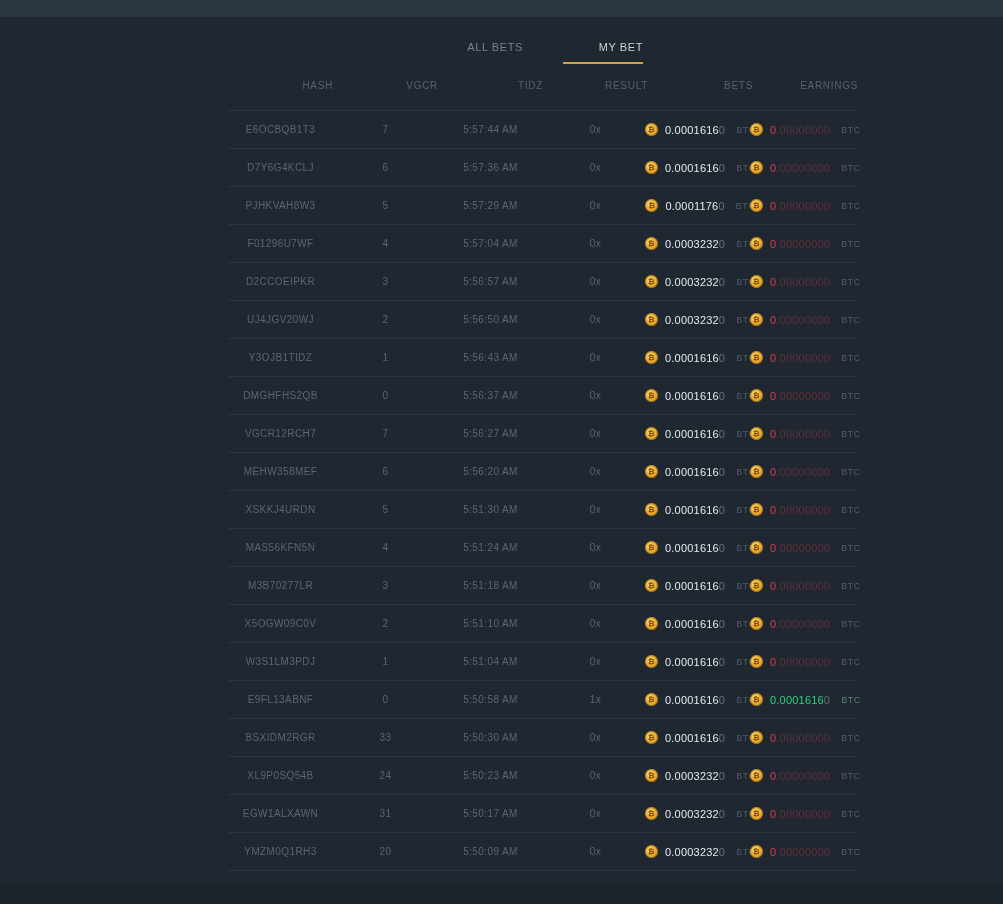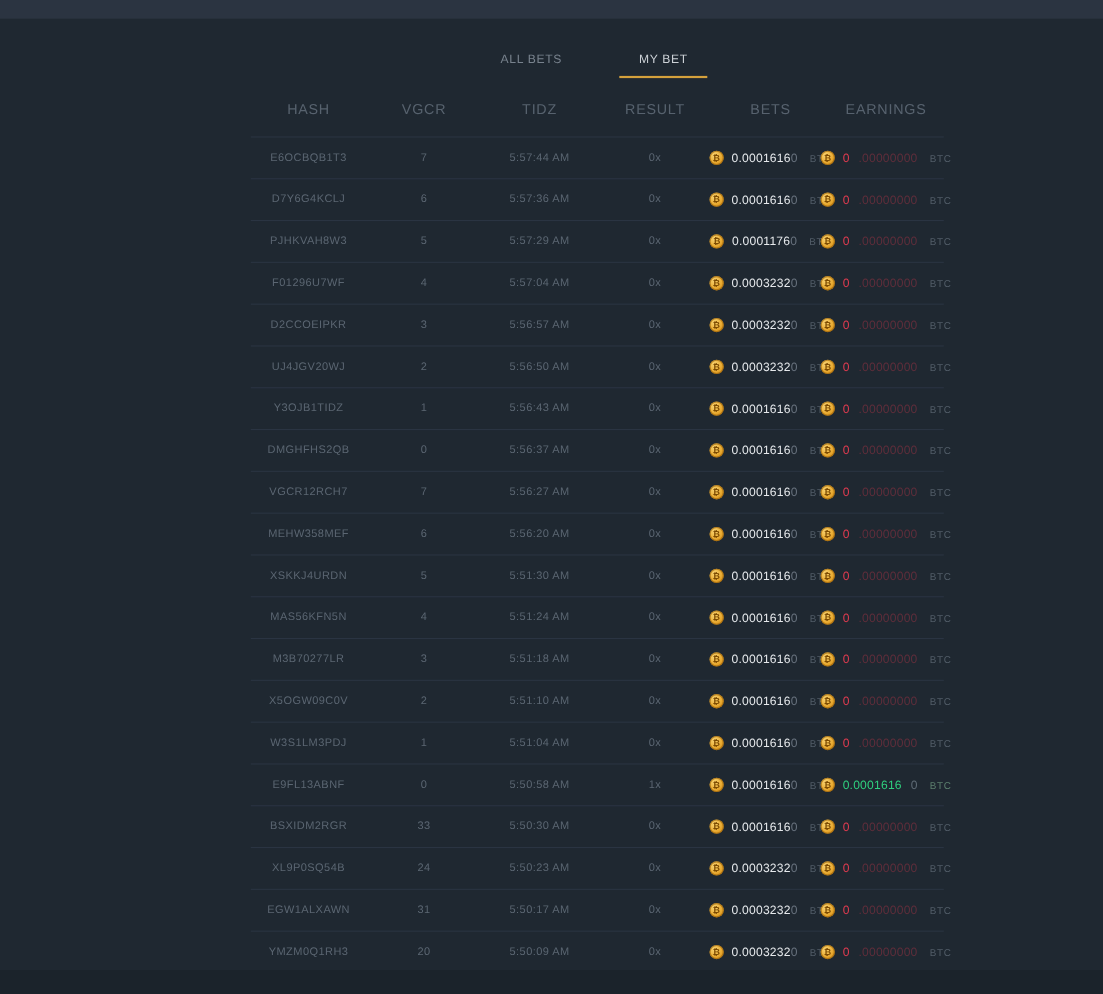--- a/index.html
+++ b/index.html
@@ -6,47 +6,47 @@
   body{
     width:1003px;height:904px;position:relative;overflow:hidden;
     background:#1f2831;
     font-family:"Liberation Sans", sans-serif;
   }
   .top-bar{position:absolute;top:0;left:0;width:1003px;height:17px;background:#2b3441;}
   .bottom-bar{position:absolute;top:882px;left:0;width:1003px;height:22px;background:#1b232b;}
   .content{position:absolute;left:228px;top:17px;width:630px;}
   .tabs{display:flex;justify-content:center;margin-top:17px;}
   .tab{
-    width:80px;margin:8px 20px;text-align:center;
+    width:80px;margin:1px 20px;text-align:right;
     font-size:11px;letter-spacing:.6px;color:#78828d;
     padding:6px 0 9px;border-bottom:2px solid transparent;cursor:pointer;
     white-space:nowrap;
   }
   .tab.active{color:#ccd1d6;border-bottom-color:#d4a13c;}
   .thead{display:grid;grid-template-columns:repeat(6,105px);margin-top:6px;height:29px;align-items:center;}
-  .th{text-align:center;font-size:13px;letter-spacing:.7px;color:#57626e;}
+  .th{text-align:right;font-size:10px;letter-spacing:.7px;color:#57626e;}
   .rows{border-bottom:1px solid #2a3442;margin-top:10px;}
   .row{
     display:grid;grid-template-columns:repeat(6,105px);
     height:37px;align-items:center;border-top:1px solid #2a3442;
   }
   .cell{text-align:center;font-size:10px;color:#5b6672;letter-spacing:.4px;white-space:nowrap;}
   .cell.hash{cursor:pointer;}
   .money{display:flex;align-items:center;justify-content:center;}
   .coin{
     width:13px;height:13px;border-radius:50%;flex:0 0 13px;
     background:radial-gradient(circle at 35% 32%, #f9d472, #e8a92f 55%, #c2790f);
     box-shadow:inset 0 0 0 1px rgba(140,85,0,.55);
     color:#7c4a00;font-size:8px;line-height:13px;text-align:center;font-weight:bold;
   }
   .amount{font-size:11px;font-weight:normal;margin-left:7px;letter-spacing:.2px;}
   .input .amount-main{color:#e6e9ec;}
   .input .amount-dim{color:#68727e;}
   .earn .amount-main{color:#e23b50;}
-  .earn .amount-dim{color:rgba(226,59,80,.33);padding-left:8px;}
+  .earn .amount-dim{color:rgba(226,59,80,.33);}
   .row.win .earn .amount-main{color:#2fd07e;}
   .row.win .earn .amount-dim{color:#5f6b76;}
   .btc{font-size:9px;color:#525d68;margin-left:11px;letter-spacing:.6px;font-weight:normal;}
   .row.win .earn .btc{color:#5c7f6d;}
 </style>
 </head>
 <body>
 
 <div class="top-bar"></div>
 

